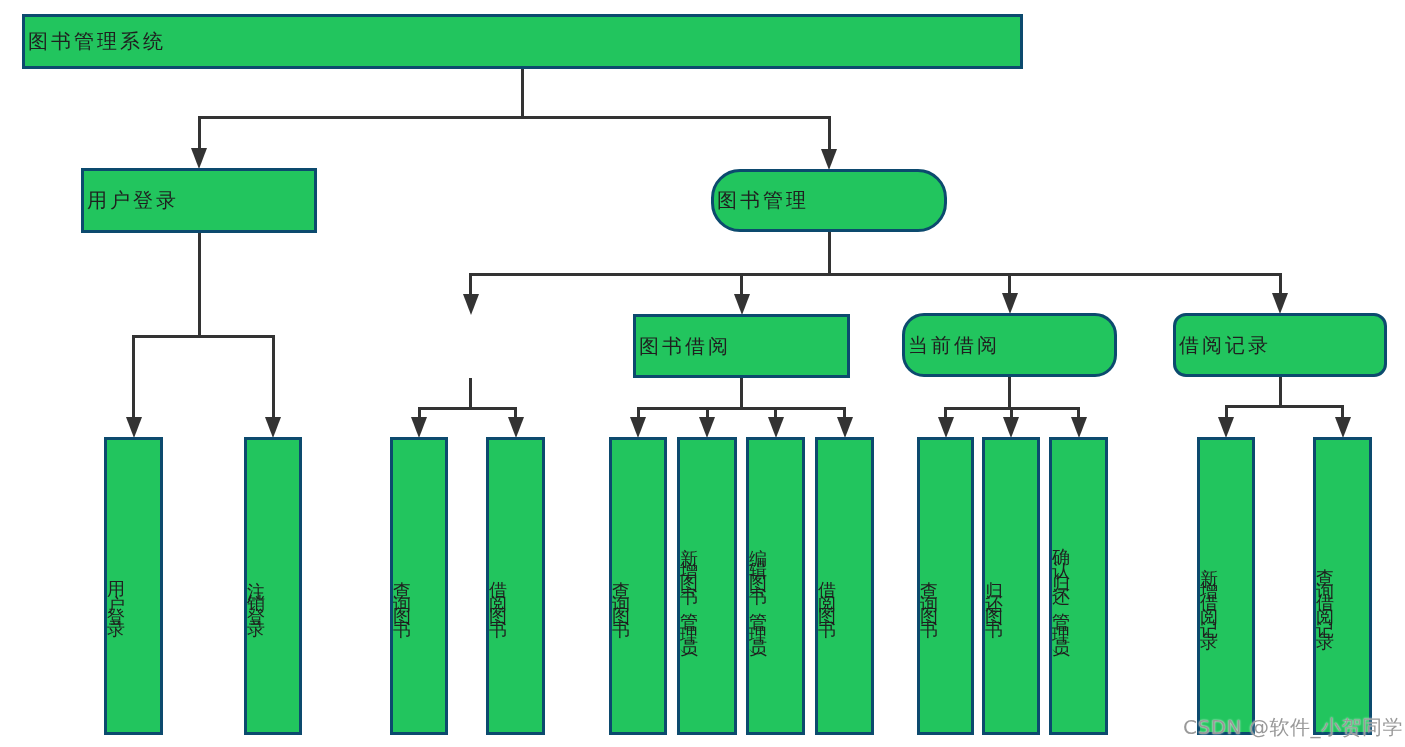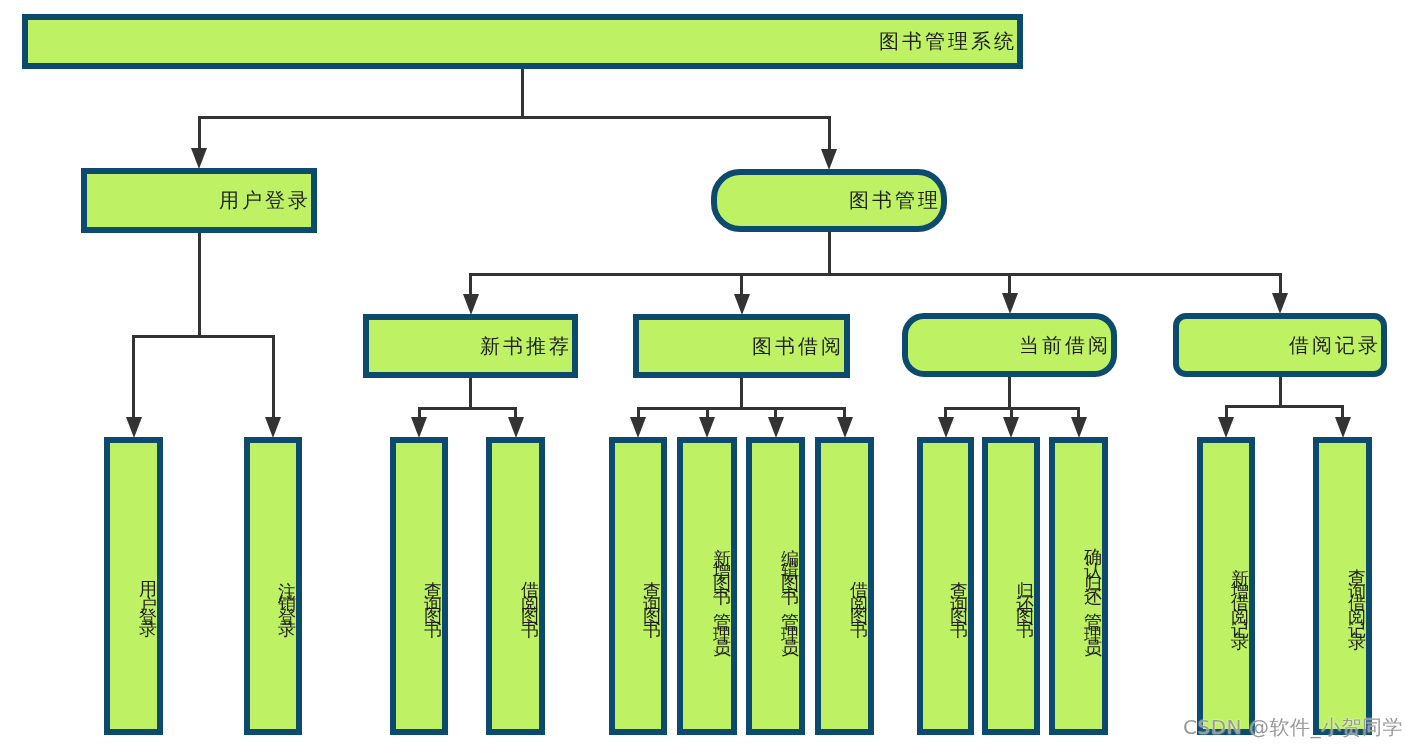--- a/index.html
+++ b/index.html
@@ -11,25 +11,25 @@
     position: relative;
     width: 1405px;
     height: 747px;
     background: #ffffff;
     overflow: hidden;
     font-family: "DejaVu Sans", sans-serif;
   }
   .node {
     position: absolute;
     box-sizing: border-box;
-    background: #bef264;
-    border: 6px solid #0c4a6e;
+    background: #22c55e;
+    border: 3px solid #0c4a6e;
     display: flex;
     align-items: center;
-    justify-content: flex-end;
+    justify-content: flex-start;
     color: #1f1f1f;
     z-index: 2;
   }
   .node.h .lbl {
     font-size: 20px;
     letter-spacing: 3px;
     text-indent: 3px;
     white-space: nowrap;
   }
   .node.v .lbl {
@@ -72,23 +72,20 @@
 <div id="stage">
   <div class="watermark">CSDN @软件_小贺同学</div>
 <div class="node h" style="left: 22px; top: 14px; width: 1001px; height: 55px;">
       <span class="lbl">图书管理系统</span>
     </div>
     <div class="node h" style="left: 81px; top: 168px; width: 236px; height: 65px;">
       <span class="lbl">用户登录</span>
     </div>
     <div class="node h" style="left: 711px; top: 169px; width: 236px; height: 63px; border-radius: 29px;">
       <span class="lbl">图书管理</span>
-    </div>
-    <div class="node h" style="left: 363px; top: 314px; width: 215px; height: 64px;">
-      <span class="lbl">新书推荐</span>
     </div>
     <div class="node h" style="left: 633px; top: 314px; width: 217px; height: 64px;">
       <span class="lbl">图书借阅</span>
     </div>
     <div class="node h" style="left: 902px; top: 313px; width: 215px; height: 64px; border-radius: 22px;">
       <span class="lbl">当前借阅</span>
     </div>
     <div class="node h" style="left: 1173px; top: 313px; width: 214px; height: 64px; border-radius: 13px;">
       <span class="lbl">借阅记录</span>
     </div>

